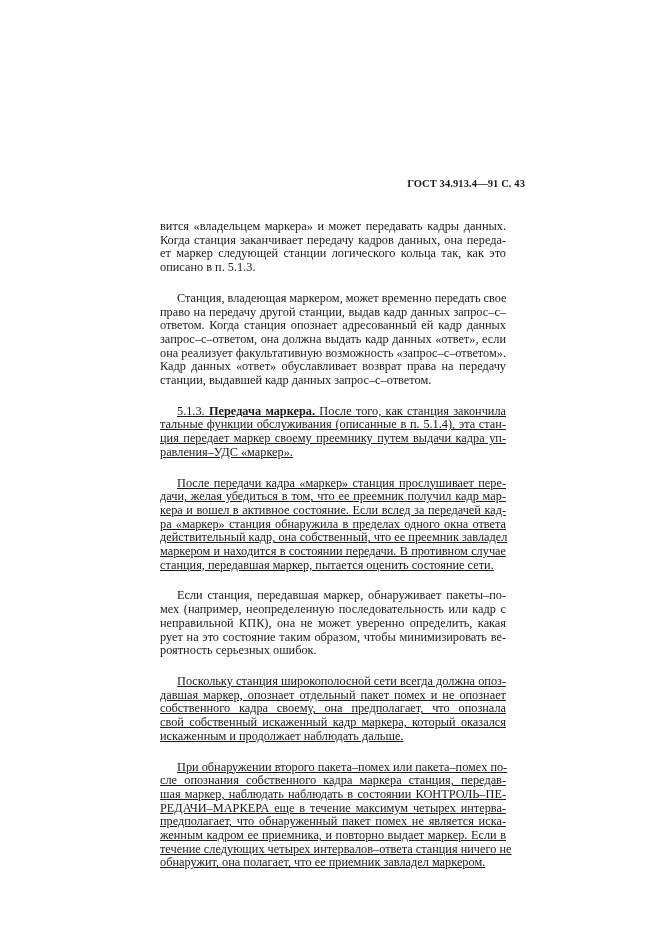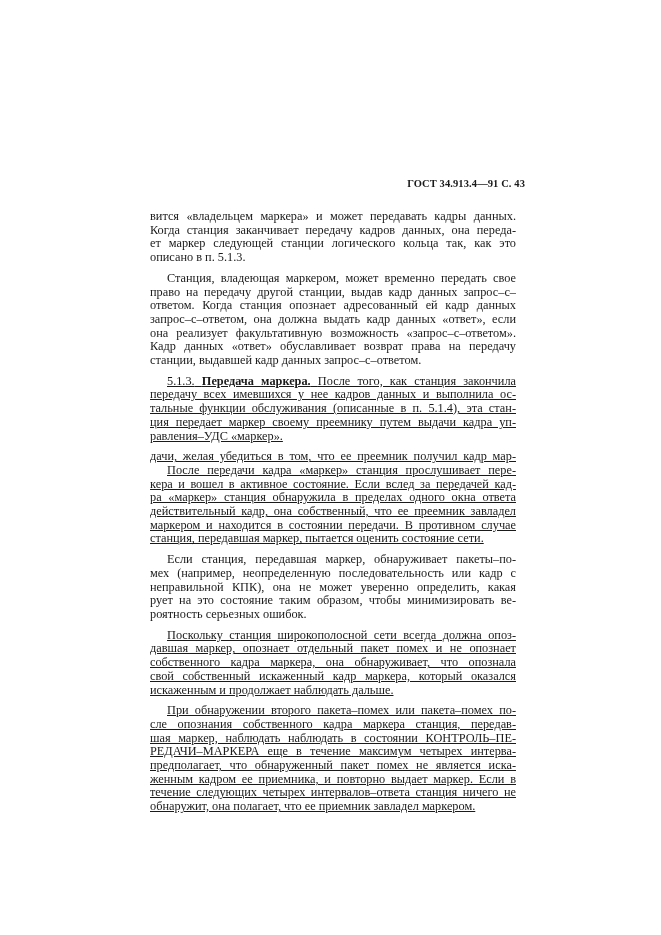--- a/index.html
+++ b/index.html
@@ -10,21 +10,21 @@
     font-family: "Liberation Serif", "DejaVu Serif", serif;
   }
   .running-head {
     position: absolute; left: 400px; top: 178px; width: 125px;
     text-align: right; font-size: 10.5px; font-weight: bold; letter-spacing: 0.1px;
   }
   .body-text {
     position: absolute; left: 143px; top: 203px; width: 380px;
     font-size: 12.3px; line-height: 13.7px; text-align: justify;
   }
-  .body-text p { margin: 7px; }
+  .body-text p { margin: 17px; }
   .line { display: block; white-space: nowrap; text-align-last: justify; text-align: justify; }
   .line.last { text-align-last: left; }
   .indent { padding-left: 17px; }
   .para-gap { margin-top: 6px !important; text-decoration: underline; }
   .bold { font-weight: bold; }
 </style>
 </head>
 <body>
 
 <div class="page">
@@ -45,48 +45,47 @@
       <span class="line">право на передачу другой станции, выдав кадр данных запрос–с–</span>
       <span class="line">ответом. Когда станция опознает адресованный ей кадр  данных</span>
       <span class="line">запрос–с–ответом, она должна выдать кадр данных «ответ», если</span>
       <span class="line">она реализует факультативную возможность «запрос–с–ответом».</span>
       <span class="line">Кадр данных «ответ» обуславливает возврат права на передачу</span>
       <span class="line last">станции, выдавшей кадр данных запрос–с–ответом.</span>
     </p>
 
     <p class="para-gap">
       <span class="line indent"><span>5.1.3.</span> <span class="bold">Передача маркера.</span> <span>После того, как  станция  закончила</span></span>
-      <span class="line">передачу всех имевшихся у нее кадров данных и  выполнила  ос-</span>
       <span class="line">тальные функции обслуживания (описанные в п. 5.1.4), эта стан-</span>
       <span class="line">ция передает маркер своему преемнику путем выдачи кадра уп-</span>
       <span class="line last">равления–УДС «маркер».</span>
     </p>
 
     <p class="para-gap">
+      <span class="line indent">После передачи кадра «маркер» станция прослушивает пере-</span>
       <span class="line">дачи, желая убедиться в том, что ее преемник получил кадр мар-</span>
-      <span class="line indent">После передачи кадра «маркер» станция прослушивает пере-</span>
       <span class="line">кера и вошел в активное состояние. Если вслед за передачей кад-</span>
       <span class="line">ра «маркер» станция обнаружила в пределах одного окна ответа</span>
       <span class="line">действительный кадр, она собственный, что ее преемник завладел</span>
       <span class="line">маркером и находится в состоянии передачи. В противном случае</span>
       <span class="line last">станция, передавшая маркер, пытается оценить состояние сети.</span>
     </p>
 
     <p>
       <span class="line indent">Если станция, передавшая маркер, обнаруживает  пакеты–по-</span>
       <span class="line">мех (например, неопределенную последовательность  или кадр  с</span>
       <span class="line">неправильной КПК), она не может уверенно определить,  какая</span>
       <span class="line">рует на это состояние таким образом, чтобы минимизировать ве-</span>
       <span class="line last">роятность серьезных ошибок.</span>
     </p>
 
     <p class="para-gap">
       <span class="line indent">Поскольку станция широкополосной сети всегда должна опоз-</span>
       <span class="line">давшая маркер, опознает отдельный пакет помех и не опознает</span>
-      <span class="line">собственного кадра маркера, она  обнаруживает,  что  опознала</span>
+      <span class="line">собственного кадра своему, она  предполагает,  что  опознала</span>
       <span class="line">свой собственный искаженный кадр маркера, который  оказался</span>
       <span class="line last">искаженным и продолжает наблюдать дальше.</span>
     </p>
 
     <p class="para-gap">
       <span class="line indent">При обнаружении второго пакета–помех или пакета–помех по-</span>
       <span class="line">сле опознания собственного кадра  маркера  станция,  передав-</span>
       <span class="line">шая маркер, наблюдать наблюдать в состоянии КОНТРОЛЬ–ПЕ-</span>
       <span class="line">РЕДАЧИ–МАРКЕРА еще в течение максимум четырех  интерва-</span>
       <span class="line">предполагает, что обнаруженный пакет помех не  является иска-</span>

